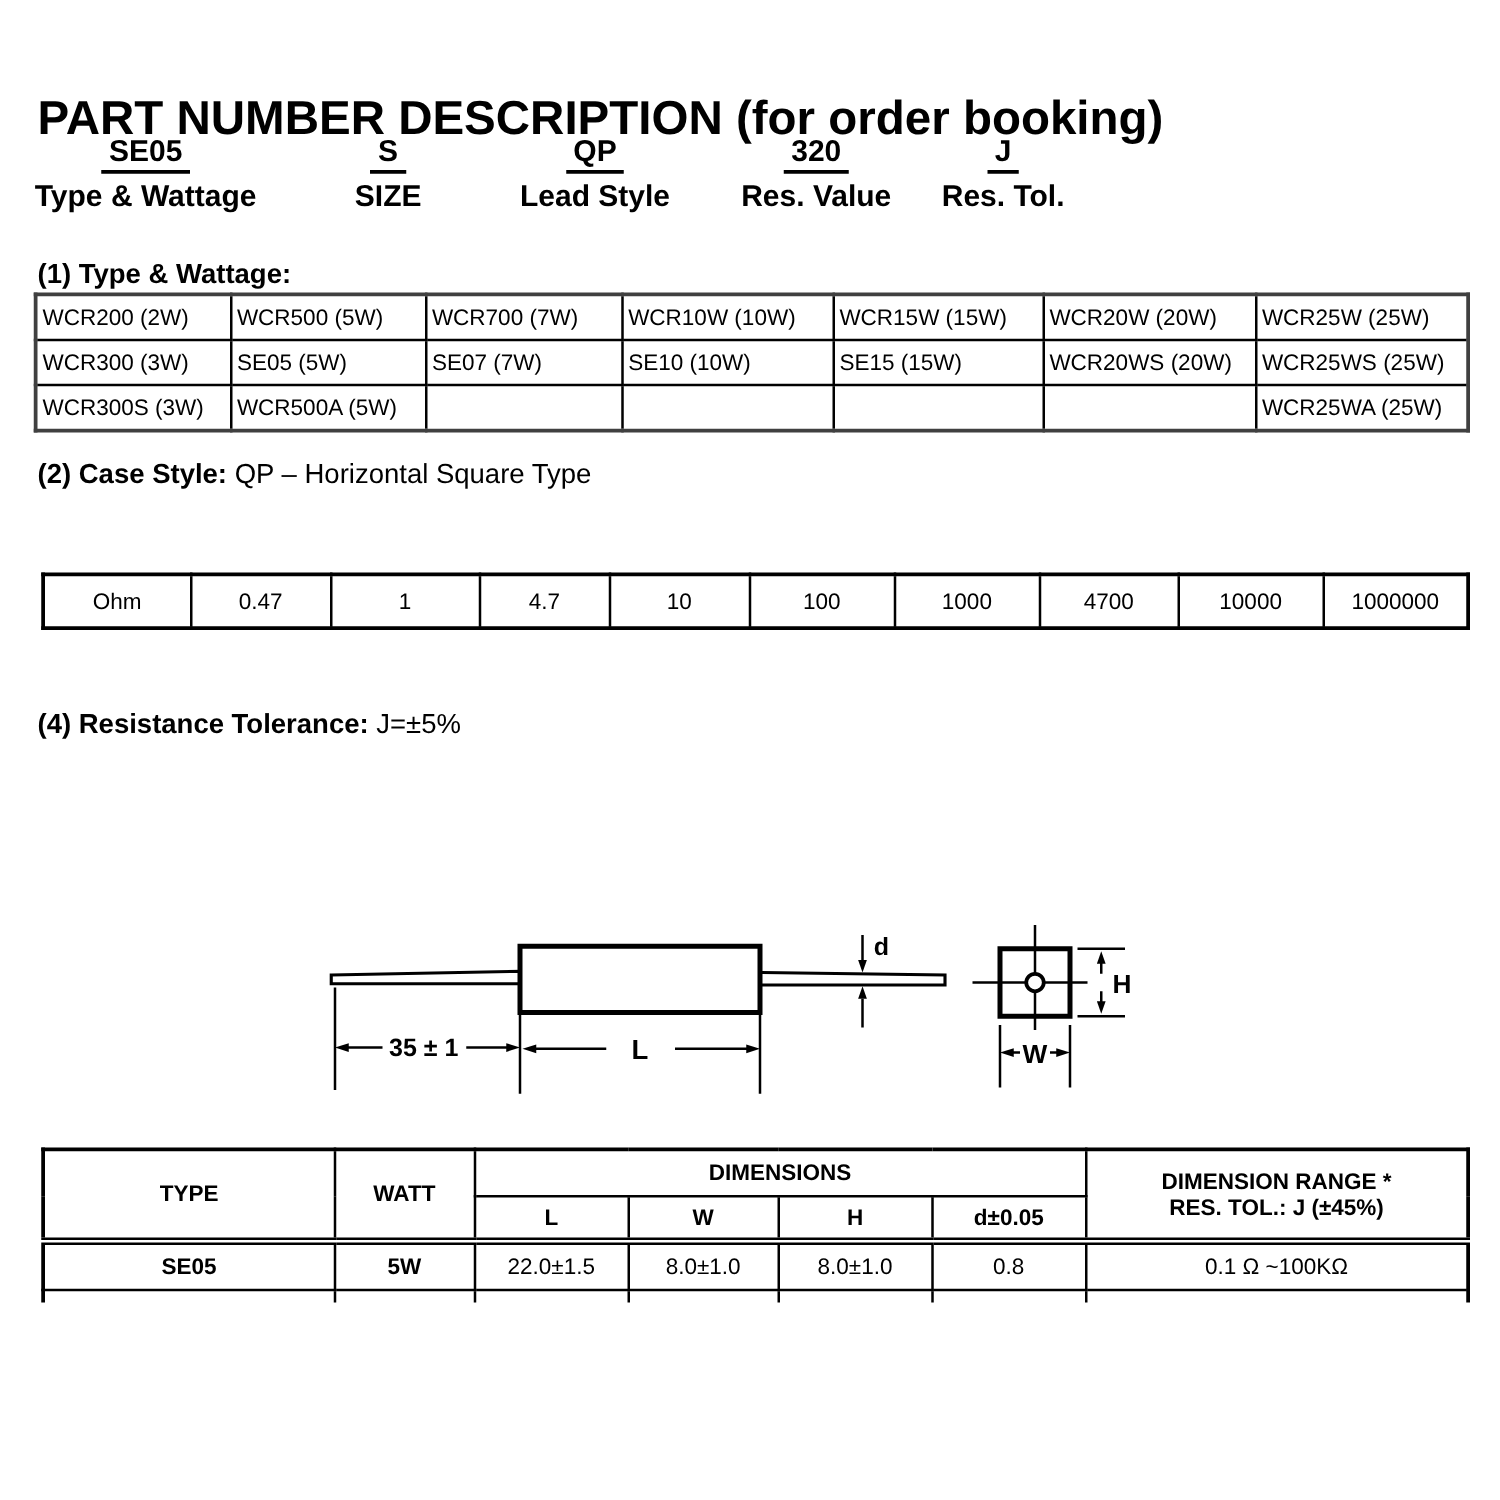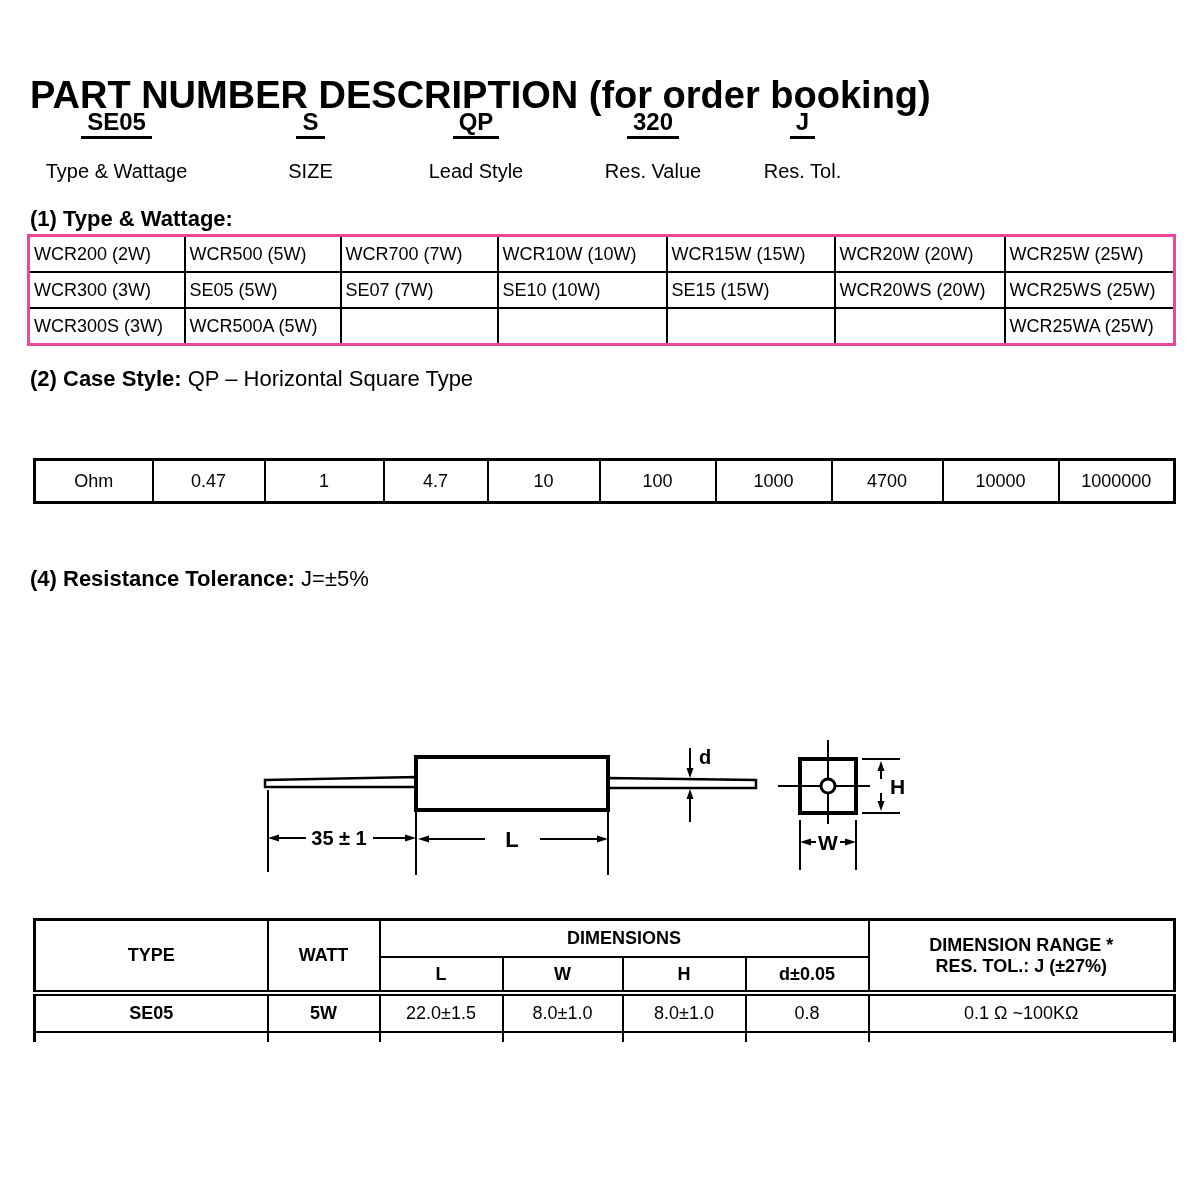--- a/index.html
+++ b/index.html
@@ -37,32 +37,32 @@
 
   
   .pn-col { position: absolute; top: 109px; text-align: center; }
   .pn-code {
     display: inline-block;
     font-size: 24px; font-weight: 700;
     border-bottom: 3px solid #000;
     padding: 0 6px 1px 6px;
     line-height: 26px;
   }
-  .pn-label { font-size: 20px; font-weight: 400; margin-top: 21px; white-space: nowrap; }
+  .pn-label { font-size: 24px; font-weight: 700; margin-top: 5px; white-space: nowrap; }
   .pn-c1 { left: 24px;  width: 185px; }
   .pn-c2 { left: 248px; width: 125px; }
   .pn-c3 { left: 406px; width: 140px; }
   .pn-c4 { left: 583px; width: 140px; }
   .pn-c5 { left: 740px; width: 125px; }
 
   
   table { position: absolute; border-collapse: collapse; table-layout: fixed; }
   td { border: 2px solid #000; font-size: 18px; overflow: hidden; white-space: nowrap; vertical-align: middle; }
 
-  .t1 { left: 27px; top: 234px; width: 1146px; border: 3px solid #ec4899; }
+  .t1 { left: 27px; top: 234px; width: 1146px; border: 3px solid #404040; }
   .t1 td { height: 34px; padding: 0 3px 0 4px; text-align: left; }
 
   .t2 { left: 33px; top: 458px; width: 1140px; border: 3px solid #000; }
   .t2 td { height: 38px; text-align: center; }
 
   .t3 { left: 33px; top: 918px; width: 1140px; border: 3px solid #000; border-bottom: none; }
   .t3 td { text-align: center; }
   .t3 .hdr { font-weight: 700; }
   .t3 .r1 td { height: 33px; }
   .t3 .r2 td { height: 30px; }
@@ -271,21 +271,21 @@
         <col style="width:123px">
         <col style="width:306px">
     </colgroup>
     <tbody>
         <tr class="r1">
       <td rowspan="2" class="hdr dbl">TYPE</td>
       <td rowspan="2" class="hdr dbl">WATT</td>
       <td colspan="4" class="hdr">DIMENSIONS</td>
       <td rowspan="2" class="dbl">
         <div class="range-hdr">DIMENSION RANGE *</div>
-        <div class="range-hdr">RES. TOL.: J (±27%)</div>
+        <div class="range-hdr">RES. TOL.: J (±45%)</div>
       </td>
     </tr>
     <tr class="r2">
       <td class="hdr dbl">L</td>
       <td class="hdr dbl">W</td>
       <td class="hdr dbl">H</td>
       <td class="hdr dbl">d±0.05</td>
     </tr>
     <tr class="data">
       <td class="bold">SE05</td>

